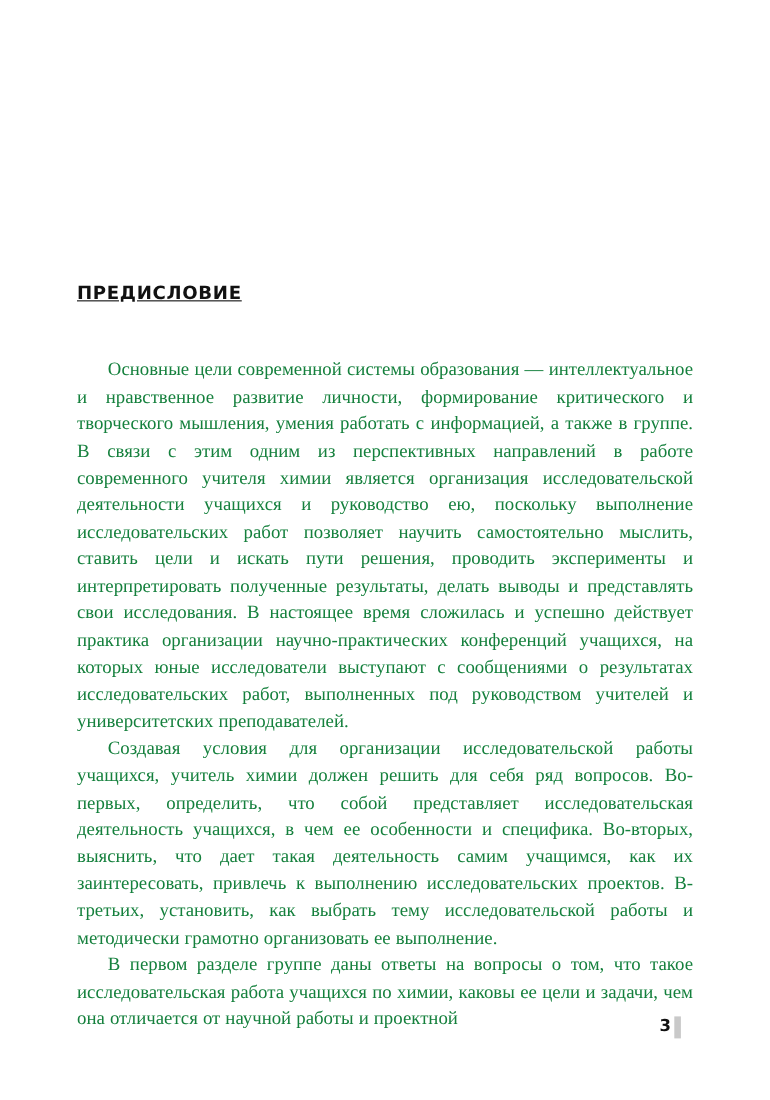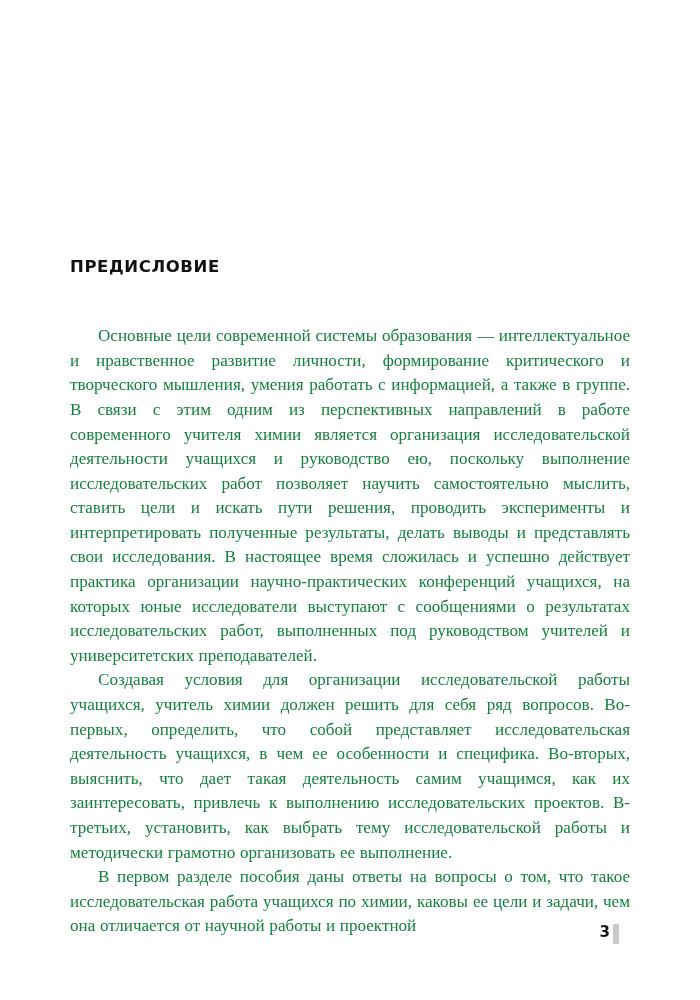--- a/index.html
+++ b/index.html
@@ -33,20 +33,21 @@
 
   .chapter-heading {
     font-family: "DejaVu Sans", "Liberation Sans", sans-serif;
     font-weight: bold;
     font-size: 16.5px;
     letter-spacing: 0.6px;
     color: #111111;
     margin: 0 0 48px 0;
     line-height: 1.1;
     text-transform: none;
+    text-decoration: underline;
   }
 
   .body-text p {
     margin: 0;
     font-size: 17.1px;
     line-height: 24.6px;
     text-align: justify;
     text-justify: inter-word;
     text-indent: 28px;
     color: #15803d;
@@ -94,21 +95,21 @@
 
 <div class="page">
 
   <div class="content">
 
     <h1 class="chapter-heading">ПРЕДИСЛОВИЕ</h1>
 
     <div class="body-text">
       <p>Основные цели современной системы образования — интеллектуальное и нравственное развитие личности, формирование критического и творческого мышления, умения работать с информацией, а также в группе. В связи с этим одним из перспективных направлений в работе современного учителя химии является организация исследовательской деятельности учащихся и руководство ею, поскольку выполнение исследовательских работ позволяет научить самостоятельно мыслить, ставить цели и искать пути решения, проводить эксперименты и интерпретировать полученные результаты, делать выводы и представлять свои исследования. В настоящее время сложилась и успешно действует практика организации научно-практических конференций учащихся, на которых юные исследователи выступают с сообщениями о результатах исследовательских работ, выполненных под руководством учителей и университетских преподавателей.</p>
       <p>Создавая условия для организации исследовательской работы учащихся, учитель химии должен решить для себя ряд вопросов. Во-первых, определить, что собой представляет исследовательская деятельность учащихся, в чем ее особенности и специфика. Во-вторых, выяснить, что дает такая деятельность самим учащимся, как их заинтересовать, привлечь к выполнению исследовательских проектов. В-третьих, установить, как выбрать тему исследовательской работы и методически грамотно организовать ее выполнение.</p>
-      <p>В первом разделе пособия даны ответы на вопросы о том, что такое исследовательская работа учащихся по химии, каковы ее цели и задачи, чем она отличается от научной работы и проектной</p>
+      <p>В первом разделе группе даны ответы на вопросы о том, что такое исследовательская работа учащихся по химии, каковы ее цели и задачи, чем она отличается от научной работы и проектной</p>
     </div>
 
   </div>
 
   <div class="page-footer">
     <div class="folio">3</div>
     <div class="folio-rule"></div>
   </div>
 
 </div>

